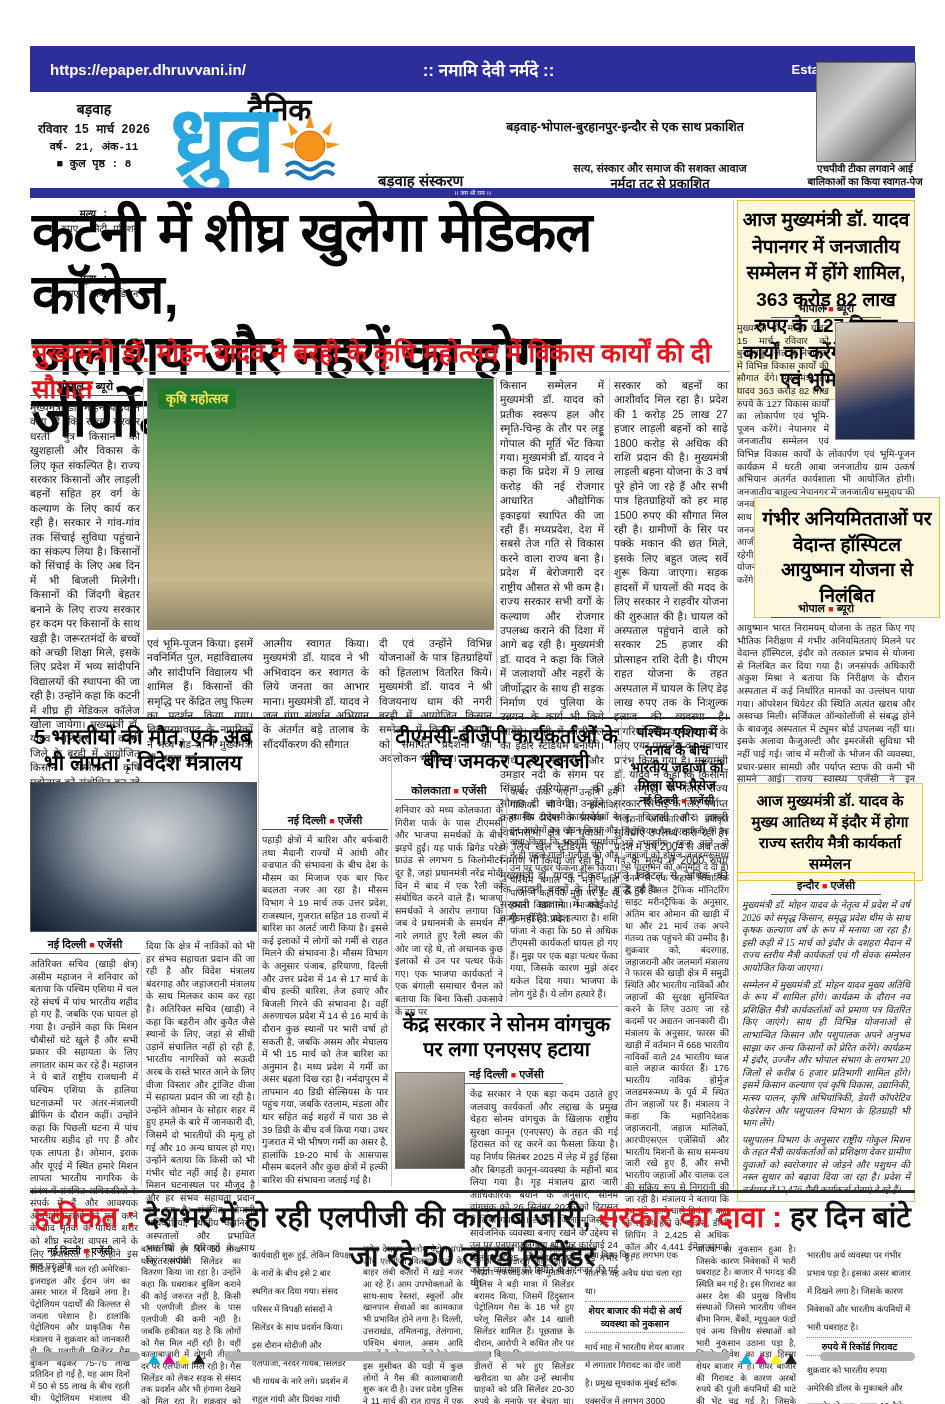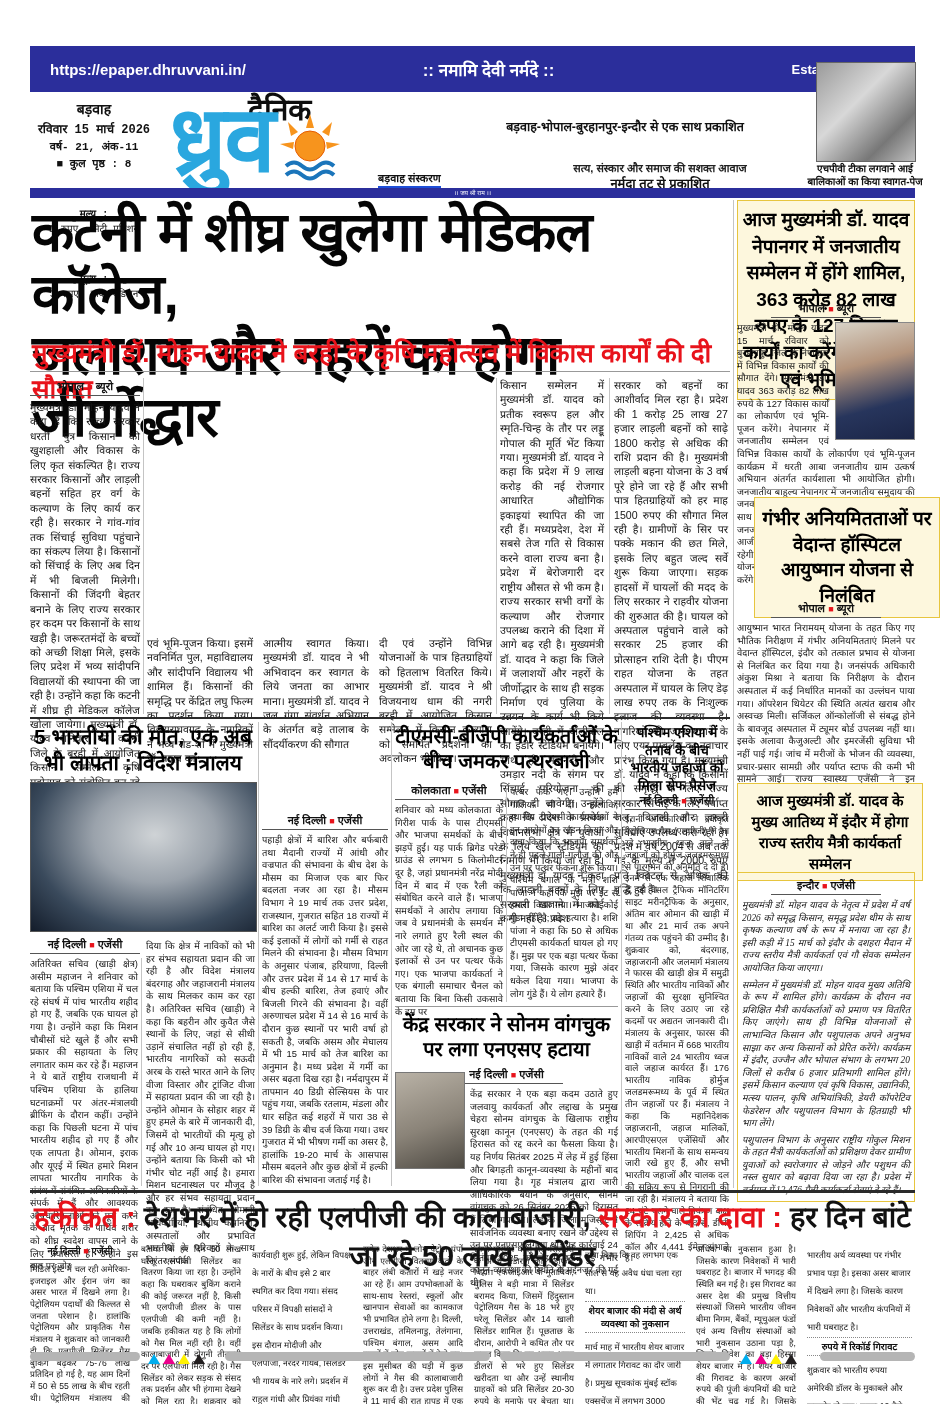--- a/index.html
+++ b/index.html
@@ -19,21 +19,21 @@
   .mh-info .l1{font-weight:bold;font-size:14px;}
   .mh-info .l2{font-weight:bold;font-size:12px;}
   .mh-info .l3{font-size:11px;font-weight:bold;}
   .mh-info .l4{font-size:11px;font-weight:bold;}
   .mh-info .pl{font-size:10px;font-weight:bold;margin-top:35px;}
   .mh-info .pv{font-size:10px;}
   .logo-daily{left:248px;top:88px;font-size:30px;font-weight:bold;color:#0d0d0d;}
   .logo-row{left:170px;top:96px;width:600px;height:96px;display:flex;align-items:flex-start;}
   .logo-word{font-size:92px;line-height:0.95;font-weight:800;color:#2aa7df;letter-spacing:-2px;}
   .publine{left:480px;top:118px;width:290px;font-weight:bold;font-size:12.5px;text-align:center;}
-  .edition{left:378px;top:170px;font-weight:bold;font-size:11px;border-bottom:2px solid #1d4ed8;padding-bottom:1px;}
+  .edition{left:378px;top:170px;font-weight:bold;font-size:15px;border-bottom:2px solid #1d4ed8;padding-bottom:1px;}
   .tag1{left:545px;top:160px;width:230px;text-align:center;font-size:11px;font-weight:bold;color:#222;}
   .tag2{left:545px;top:174px;width:230px;text-align:center;font-size:13px;font-weight:bold;}
   .mh-photo{left:816px;top:62px;width:98px;height:98px;background:linear-gradient(135deg,#9a9a9a,#d8d8d8 40%,#777 75%,#bfbfbf);border:1px solid #666;}
   .mh-cap{left:806px;top:163px;width:118px;font-size:10px;font-weight:bold;text-align:center;line-height:1.25;}
   .strip{left:30px;right:30px;top:188px;height:10px;background:#2b2e9b;color:#fff;font-size:6px;text-align:center;line-height:10px;}
   
   .lead-h{left:32px;top:202px;width:700px;font-size:55px;line-height:1.12;font-weight:800;color:#050505;letter-spacing:-1px;}
   .lead-sub{left:32px;top:334px;width:700px;font-size:26px;font-weight:800;color:#e8131b;}
   .rule{background:#2a2a2a;}
   .vrule{background:#c4c4c4;width:1px;}
@@ -114,20 +114,23 @@
 
   <div class="abs" style="left:30px;top:378px;width:110px;">
     <div class="dateline">
       <span>भोपाल</span>
       <span class="rb">■</span>
       <span>ब्यूरो</span>
     </div>
     <div class="jt">मुख्यमंत्री डॉ. मोहन यादव ने कहा है कि राज्य सरकार धरती पुत्र किसान की खुशहाली और विकास के लिए कृत संकल्पित है। राज्य सरकार किसानों और लाड़ली बहनों सहित हर वर्ग के कल्याण के लिए कार्य कर रही है। सरकार ने गांव-गांव तक सिंचाई सुविधा पहुंचाने का संकल्प लिया है। किसानों को सिंचाई के लिए अब दिन में भी बिजली मिलेगी। किसानों की जिंदगी बेहतर बनाने के लिए राज्य सरकार हर कदम पर किसानों के साथ खड़ी है। जरूरतमंदों के बच्चों को अच्छी शिक्षा मिले, इसके लिए प्रदेश में भव्य सांदीपनि विद्यालयों की स्थापना की जा रही है। उन्होंने कहा कि कटनी में शीघ्र ही मेडिकल कॉलेज खोला जायेगा। मुख्यमंत्री डॉ. यादव शनिवार को कटनी जिले के बरही में आयोजित किसान सम्मेलन कृषि महोत्सव को संबोधित कर रहे थे। मुख्यमंत्री डॉ. यादव ने कृषक कल्याण वर्ष 2026 में कटनी को 1000 करोड़ की सौगात दी एवं जिले के लिए 243 करोड़ रुपये की लागत के 97 विकास कार्यों का लोकार्पण</div>
   </div>
 
+  <div class="abs lead-photo">
+    <span class="photo-banner">कृषि महोत्सव</span>
+  </div>
 
   <div class="abs jt" style="left:147px;top:636px;width:106px;">एवं भूमि-पूजन किया। इसमें नवनिर्मित पुल, महाविद्यालय और सांदीपनि विद्यालय भी शामिल हैं। किसानों की समृद्धि पर केंद्रित लघु फिल्म का प्रदर्शन किया गया। विजयराघवगढ़ के नागरिकों ने भव्य रोड-शो में मुख्यमंत्री डॉ. यादव का</div>
   <div class="abs jt" style="left:263px;top:636px;width:106px;">आत्मीय स्वागत किया। मुख्यमंत्री डॉ. यादव ने भी अभिवादन कर स्वागत के लिये जनता का आभार माना। मुख्यमंत्री डॉ. यादव ने जल गंगा संवर्धन अभियान के अंतर्गत बड़े तालाब के सौंदर्यीकरण की सौगात</div>
   <div class="abs jt" style="left:379px;top:636px;width:113px;">दी एवं उन्होंने विभिन्न योजनाओं के पात्र हितग्राहियों को हितलाभ वितरित किये। मुख्यमंत्री डॉ. यादव ने श्री विजयनाथ धाम की नगरी बरही में आयोजित किसान सम्मेलन में किसान कल्याण को समर्पित प्रदर्शनी का अवलोकन भी किया।</div>
 
   <div class="abs jt" style="left:500px;top:378px;width:104px;">किसान सम्मेलन में मुख्यमंत्री डॉ. यादव को प्रतीक स्वरूप हल और स्मृति-चिन्ह के तौर पर लड्डू गोपाल की मूर्ति भेंट किया गया। मुख्यमंत्री डॉ. यादव ने कहा कि प्रदेश में 9 लाख करोड़ की नई रोजगार आधारित औद्योगिक इकाइयां स्थापित की जा रही हैं। मध्यप्रदेश, देश में सबसे तेज गति से विकास करने वाला राज्य बना है। प्रदेश में बेरोजगारी दर राष्ट्रीय औसत से भी कम है। राज्य सरकार सभी वर्गों के कल्याण और रोजगार उपलब्ध कराने की दिशा में आगे बढ़ रही है। मुख्यमंत्री डॉ. यादव ने कहा कि जिले में जलाशयों और नहरों के जीर्णोद्धार के साथ ही सड़क निर्माण एवं पुलिया के उन्नयन के कार्य भी किये जायेंगे। बरही में वॉलीबॉल का इंडोर स्टेडियम बनायेंगे। साथ ही महानदी और उमड़ार नदी के संगम पर सिंचाई परियोजना की सौगात दी जावेगी। उन्होंने कहा कि प्रदेश के प्रत्येक विधानसभा क्षेत्र में युवाओं के लिये खेल स्टेडियम का निर्माण भी किया जा रहा है। मुख्यमंत्री डॉ. यादव ने कहा कि लाड़ली बहनों के लिए सरकारी खजाने में कोई कमी नहीं है। प्रदेश</div>
   <div class="abs jt" style="left:614px;top:378px;width:114px;">सरकार को बहनों का आशीर्वाद मिल रहा है। प्रदेश की 1 करोड़ 25 लाख 27 हजार लाड़ली बहनों को साढ़े 1800 करोड़ से अधिक की राशि प्रदान की है। मुख्यमंत्री लाड़ली बहना योजना के 3 वर्ष पूरे होने जा रहे हैं और सभी पात्र हितग्राहियों को हर माह 1500 रुपए की सौगात मिल रही है। ग्रामीणों के सिर पर पक्के मकान की छत मिले, इसके लिए बहुत जल्द सर्वे शुरू किया जाएगा। सड़क हादसों में घायलों की मदद के लिए सरकार ने राहवीर योजना की शुरुआत की है। घायल को अस्पताल पहुंचाने वाले को सरकार 25 हजार की प्रोत्साहन राशि देती है। पीएम राहत योजना के तहत अस्पताल में घायल के लिए डेढ़ लाख रुपए तक के निःशुल्क इलाज की व्यवस्था है। नागरिकों की जान बचाने के लिए एयर एम्बुलेंस का नवाचार प्रारंभ किया गया है। मुख्यमंत्री डॉ. यादव ने कहा कि किसानों की समृद्धि के लिए राज्य सरकार सिंचाई के लिए पर्याप्त जल, बिजली और जरूरी सुविधाएं उपलब्ध करा रही है। प्रदेश में वर्ष 2004 से अब तक गेहूं के मूल्य में 2000 रुपए प्रति क्विंटल से अधिक की वृद्धि हुई है।</div>
 
   <div class="abs vrule" style="left:143px;top:378px;height:336px;"></div>
   <div class="abs vrule" style="left:496px;top:378px;height:336px;"></div>

